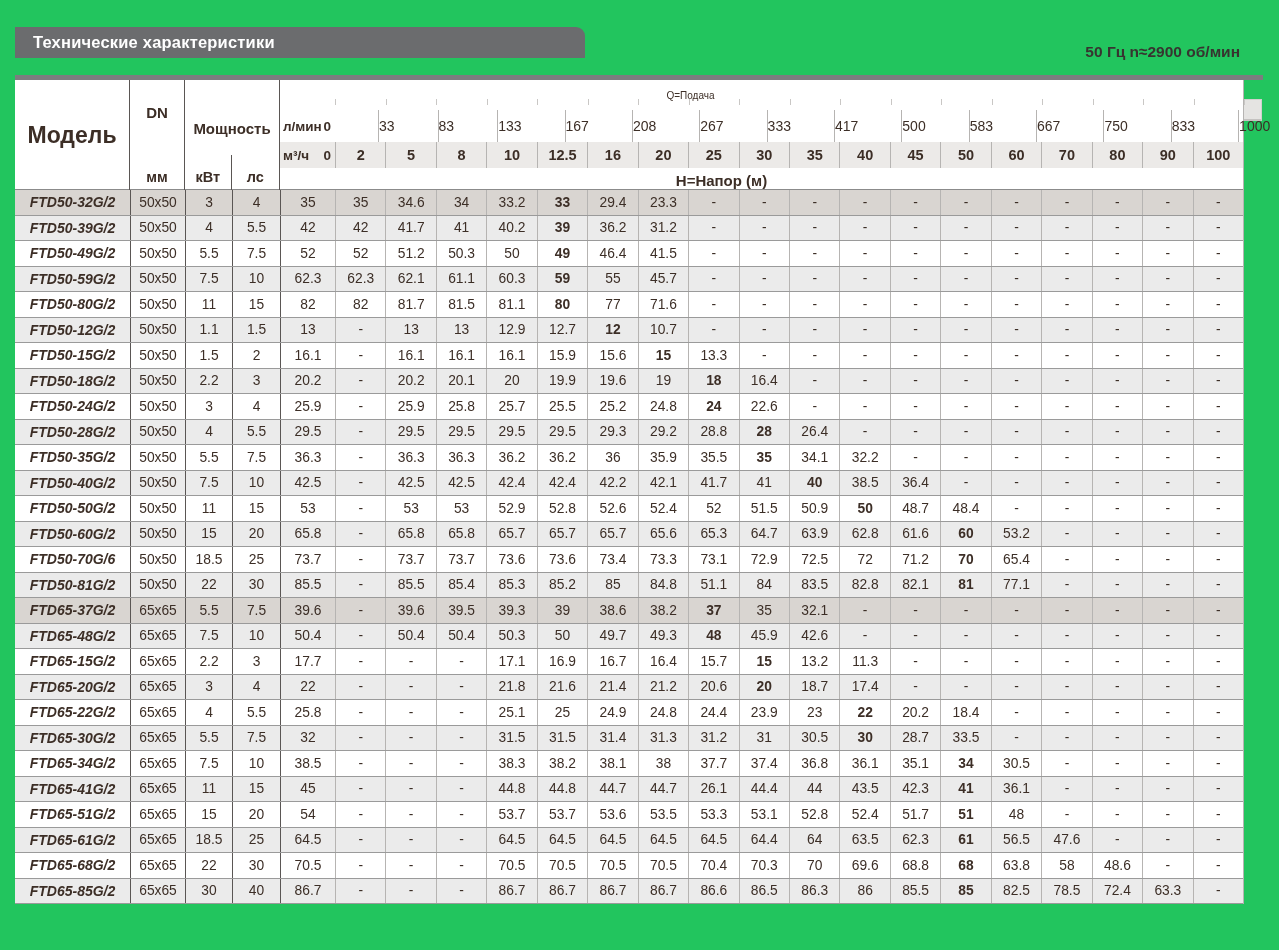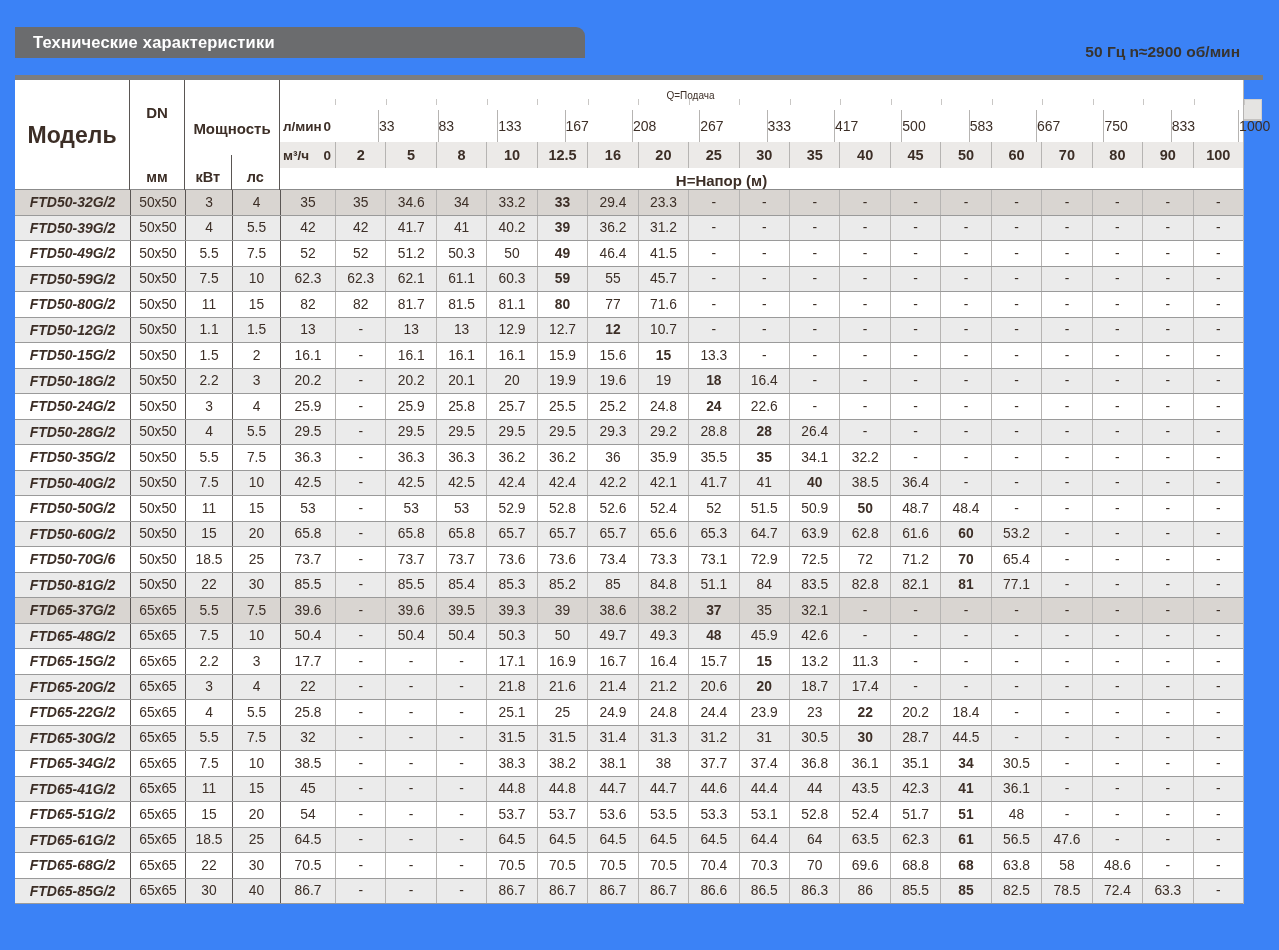--- a/index.html
+++ b/index.html
@@ -8,21 +8,21 @@
     --vlight:#b6b4b2;
     --vdark:#5a5654;
     --bar:#6b6c6e;
     --rule:#7c7d7f;
     --shade-light:#ebebeb;
     --shade-hi:#d9d5d1;
     --shade-m3h:#eceae8;
   }
   *{margin:0;padding:0;box-sizing:border-box;}
   html,body{background:#fff;}
-  #page{position:relative;width:1279px;height:950px;background:#3b82f6;overflow:hidden;
+  #page{position:relative;width:1279px;height:950px;background:#22c55e;overflow:hidden;
         font-family:"Liberation Sans",sans-serif;color:var(--ink);}
   .title-bar{position:absolute;left:15px;top:27px;width:570px;height:31px;background:var(--bar);
              border-radius:0 9px 0 0;display:flex;align-items:center;padding-left:18px;}
   .title-bar span{color:#fff;font-size:16.5px;font-weight:bold;letter-spacing:.2px;}
   .freq-note{position:absolute;top:43px;right:39px;font-size:15.5px;font-weight:bold;color:#373430;}
   .top-rule{position:absolute;left:15px;top:75px;width:1248px;height:5px;background:var(--rule);}
   .scroll-thumb{position:absolute;left:1239px;top:99px;width:23px;height:22px;background:#e5e4e2;
                 border:1px solid #d2d0ce;border-bottom:2px solid #c4c2c0;}
   .tbl{position:absolute;left:15px;top:80px;width:1229px;}
   
@@ -716,21 +716,21 @@
           <span class="c d">-</span>
           <span class="c d">31.5</span>
           <span class="c d">31.5</span>
           <span class="c d">31.4</span>
           <span class="c d">31.3</span>
           <span class="c d">31.2</span>
           <span class="c d">31</span>
           <span class="c d">30.5</span>
           <span class="c d b">30</span>
           <span class="c d">28.7</span>
-          <span class="c d">44.5</span>
+          <span class="c d">33.5</span>
           <span class="c d">-</span>
           <span class="c d">-</span>
           <span class="c d">-</span>
           <span class="c d">-</span>
           <span class="c d">-</span>
         </div>
         <div class="row white">
           <span class="c model">FTD65-34G/2</span>
           <span class="c dn">65x65</span>
           <span class="c kw">7.5</span>
@@ -761,21 +761,21 @@
           <span class="c kw">11</span>
           <span class="c hp">15</span>
           <span class="c d first">45</span>
           <span class="c d">-</span>
           <span class="c d">-</span>
           <span class="c d">-</span>
           <span class="c d">44.8</span>
           <span class="c d">44.8</span>
           <span class="c d">44.7</span>
           <span class="c d">44.7</span>
-          <span class="c d">44.6</span>
+          <span class="c d">26.1</span>
           <span class="c d">44.4</span>
           <span class="c d">44</span>
           <span class="c d">43.5</span>
           <span class="c d">42.3</span>
           <span class="c d b">41</span>
           <span class="c d">36.1</span>
           <span class="c d">-</span>
           <span class="c d">-</span>
           <span class="c d">-</span>
           <span class="c d">-</span>

